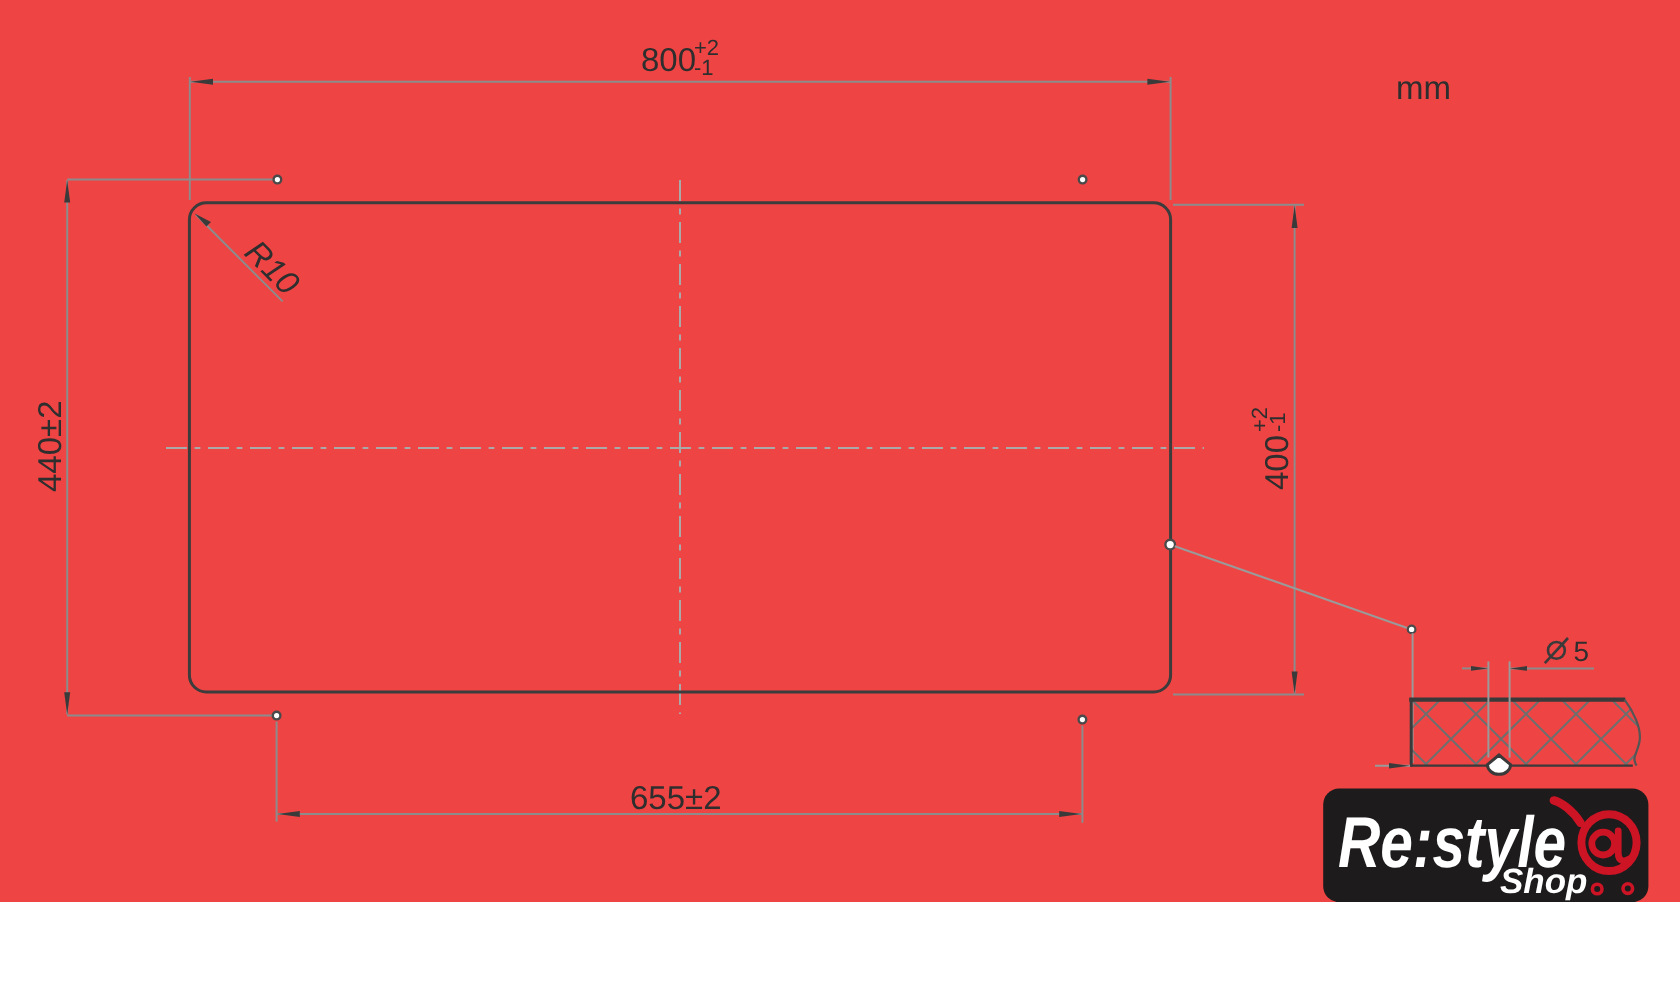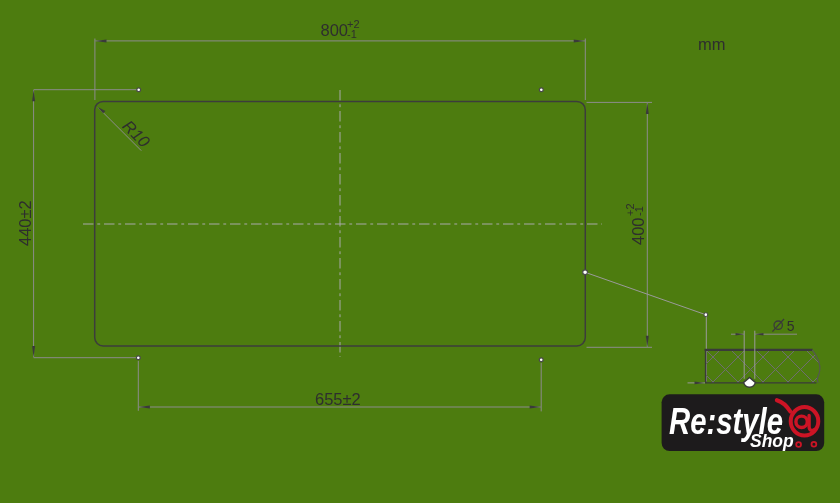--- a/index.html
+++ b/index.html
@@ -1,16 +1,16 @@
 <!DOCTYPE html>
 <html><head>
 <meta charset="utf-8">
 <style>
   html,body{margin:0;padding:0;background:#ffffff;}
-  .page{width:840px;height:503px;position:relative;background:#4d7c0f;overflow:hidden;}
+  .page{width:840px;height:451px;position:relative;background:#ef4444;overflow:hidden;}
   text{font-family:"Liberation Sans",sans-serif;}
   .dim{fill:#2e2e2e;}
 </style>
 </head>
 <body>
 <div class="page">
 <svg width="840" height="503" viewBox="0 0 840 503" xmlns="http://www.w3.org/2000/svg">
   <defs>
     <pattern id="xh" width="25" height="25" patternUnits="userSpaceOnUse" patternTransform="translate(13,7)">
       <path d="M-1,-1 L26,26 M26,-1 L-1,26" stroke="#6e6e6e" stroke-width="1" fill="none"></path>

